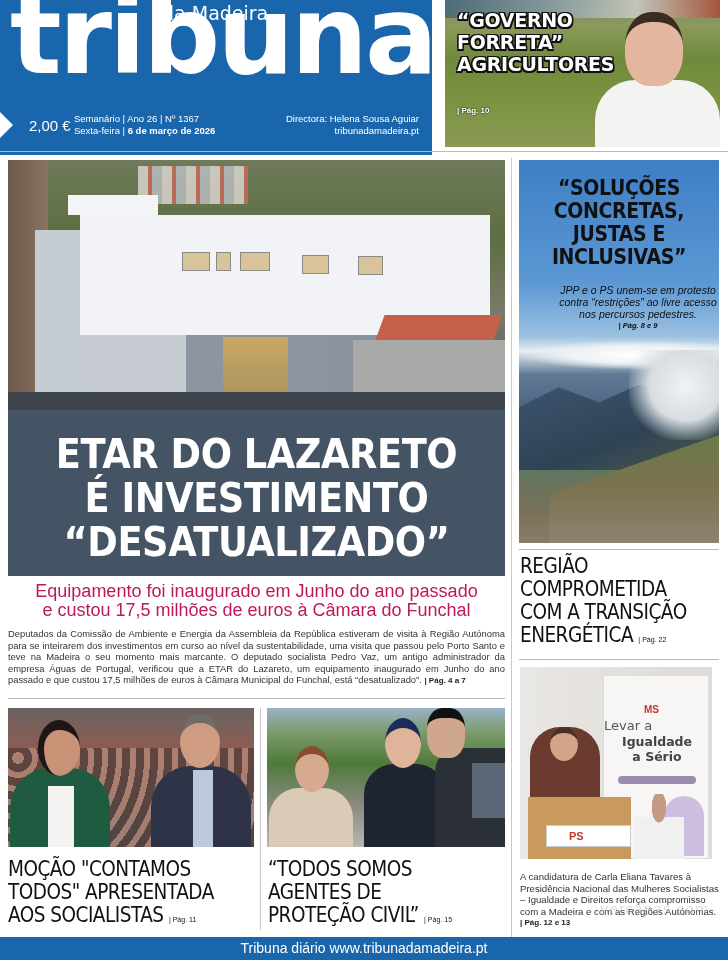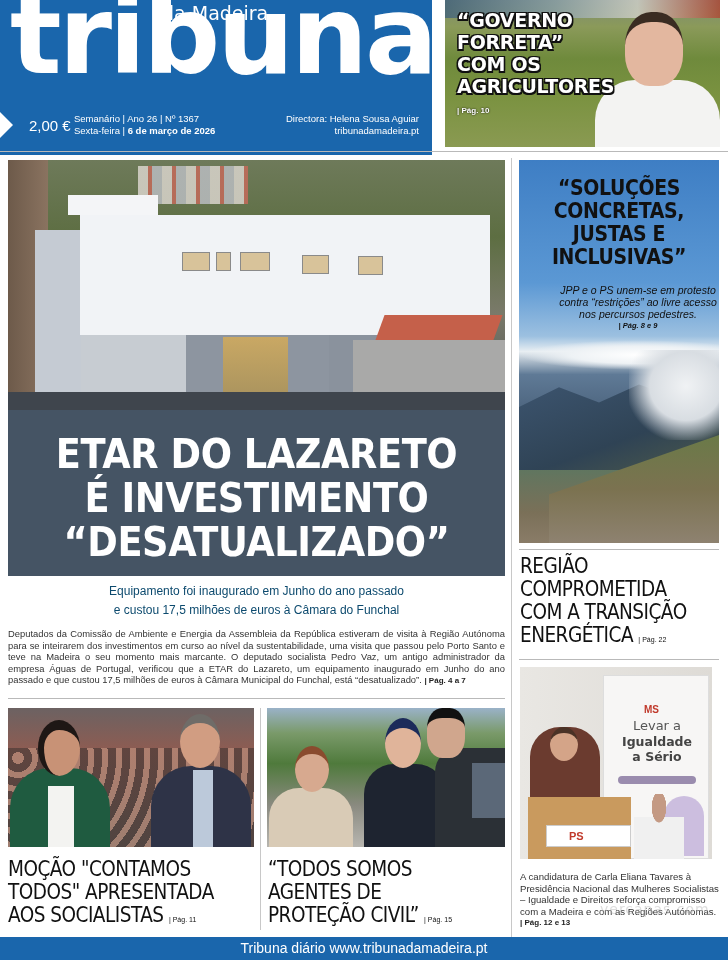--- a/index.html
+++ b/index.html
@@ -44,42 +44,42 @@
   .hero .door { position: absolute; left: 215px; top: 177px; width: 65px; height: 62px; background: linear-gradient(180deg,#c9a864,#a9935e); }
   .hero .lower-right { position: absolute; left: 321px; top: 175px; width: 70px; height: 70px; background: #8a929d; }
   .hero .roof { position: absolute; left: 370px; top: 155px; width: 118px; height: 36px; background: #c5604a; transform: skewX(-20deg); }
   .hero .wall { position: absolute; left: 345px; top: 180px; width: 152px; height: 55px; background: #a9a9a8; }
   .hero .road { position: absolute; left: 0; top: 232px; width: 497px; height: 24px; background: #3f454d; }
 
   
   .headbox { position: absolute; left: 8px; top: 410px; width: 497px; height: 166px; background: #455464; }
   .headbox h1 { position: absolute; left: 0; top: 22px; width: 497px; text-align: center; font-family: "DejaVu Sans", sans-serif; font-weight: bold; font-size: 40px; line-height: 44px; color: #ffffff; letter-spacing: -0.5px; transform: scaleX(0.92); }
 
-  .subhead { position: absolute; left: 8px; top: 582px; width: 497px; text-align: center; font-size: 12px; line-height: 19px; color: #0c4a6e; }
+  .subhead { position: absolute; left: 8px; top: 582px; width: 497px; text-align: center; font-size: 18px; line-height: 19px; color: #be185d; }
   .lede { position: absolute; left: 8px; top: 628px; width: 497px; font-size: 9.4px; line-height: 11.6px; color: #333; text-align: justify; }
   .pgref { font-weight: bold; font-size: 8px; color: #222; }
 
   
   .rc-promo { position: absolute; left: 519px; top: 160px; width: 200px; height: 383px; overflow: hidden;
     background: linear-gradient(180deg, #3e7ec4 0%, #5b98d4 32%, #9cc0e0 46%, #e8eef2 50%, #5f7a96 56%, #4e6680 65%, #5e7660 80%, #7a7058 92%, #8a7c68 100%); }
   .rc-promo .cloud { position: absolute; left: 0; top: 180px; width: 200px; height: 30px; background: radial-gradient(ellipse at 60% 50%, #ffffff 0%, #eef2f5 40%, rgba(255,255,255,0) 70%); }
   .rc-promo .cloud2 { position: absolute; left: 110px; top: 190px; width: 95px; height: 90px; background: radial-gradient(ellipse at 60% 40%, #f0f2f4 0%, #d8dde2 45%, rgba(220,225,230,0) 75%); }
   .rc-promo .ridge { position: absolute; left: 0; top: 220px; width: 200px; height: 90px; background: linear-gradient(160deg, #3d5570 0%, #2f4355 60%, #4d5a4a 100%); clip-path: polygon(0 30%, 20% 8%, 40% 25%, 60% 5%, 80% 20%, 100% 0, 100% 100%, 0 100%); }
   .rc-promo .trail { position: absolute; left: 30px; top: 275px; width: 170px; height: 108px; background: linear-gradient(180deg,#6a7a48 0%,#7b7250 50%,#8e8270 100%); clip-path: polygon(0 55%, 100% 0, 100% 100%, 0 100%); }
   .rc-promo .title { position: absolute; left: 0; top: 17px; width: 200px; text-align: center; font-family: "DejaVu Sans", sans-serif; font-weight: bold; font-size: 21px; line-height: 23px; color: #111; letter-spacing: -0.4px; transform: scaleX(0.9); }
   .rc-promo .desc { position: absolute; left: 0; top: 124px; width: 238px; text-align: center; font-size: 10.5px; line-height: 12px; color: #111; font-style: italic; }
   .rc-promo .pg { font-size: 7.5px; font-weight: bold; }
 
   .rc-head { position: absolute; left: 520px; top: 555px; width: 200px; font-family: "DejaVu Sans", sans-serif; font-size: 21px; line-height: 23px; color: #111; letter-spacing: -0.6px; transform-origin: left top; transform: scaleX(0.88); white-space: nowrap; }
   .rc-head .pg { font-size: 8px; font-family: "Liberation Sans", sans-serif; letter-spacing: 0; }
 
   .rc-photo { position: absolute; left: 520px; top: 667px; width: 192px; height: 192px; overflow: hidden; background: linear-gradient(90deg,#e9e7e3,#dedbd6); }
   .rc-photo .banner { position: absolute; left: 83px; top: 8px; width: 106px; height: 184px; background: #f7f6f5; border: 1px solid #ddd; }
   .rc-photo .banner .logo { position: absolute; left: 40px; top: 28px; font-size: 10px; color: #c0392b; font-weight: bold; }
-  .rc-photo .banner .t1 { position: absolute; left: 0; width: 106px; top: 42px; text-align: center; font-family: "DejaVu Sans", sans-serif; font-size: 13px; line-height: 15px; color: #555; }
+  .rc-photo .banner .t1 { position: absolute; left: 0; width: 106px; top: 42px; font-family: "DejaVu Sans", sans-serif; font-size: 13px; line-height: 15px; color: #555; }
   .rc-photo .banner .t2 { position: absolute; left: 0; width: 106px; top: 58px; text-align: center; font-family: "DejaVu Sans", sans-serif; font-weight: bold; font-size: 12.5px; line-height: 15px; color: #444; }
   .rc-photo .banner .tag { position: absolute; left: 14px; top: 100px; width: 78px; height: 8px; background: #9a8cae; border-radius: 4px; }
   .rc-photo .banner .ppl { position: absolute; left: 30px; top: 118px; width: 50px; height: 66px; background: radial-gradient(ellipse at 50% 20%, #c49a84 0 20%, transparent 21%), linear-gradient(180deg, transparent 0 35%, #f0f0f0 35%); }
   .rc-photo .banner .purple { position: absolute; left: 60px; top: 120px; width: 40px; height: 60px; background: #b9a6d6; border-radius: 20px 20px 0 0; opacity: .7; }
   .rc-photo .speaker { position: absolute; left: 10px; top: 60px; width: 70px; height: 80px; border-radius: 30px 30px 0 0; background: #6b3b2f; }
   .rc-photo .speaker-head { position: absolute; left: 30px; top: 60px; width: 28px; height: 34px; border-radius: 50%; background: #d4a488; border-top: 6px solid #4a3226; }
   .rc-photo .podium { position: absolute; left: 8px; top: 130px; width: 103px; height: 62px; background: #c99a5e; }
   .rc-photo .podium .plate { position: absolute; left: 18px; top: 28px; width: 85px; height: 22px; background: #ffffff; border: 1px solid #ccc; font-weight: bold; font-size: 11px; color: #c0392b; padding-left: 22px; line-height: 20px; }
 
   .rc-cap { position: absolute; left: 520px; top: 871px; width: 200px; font-size: 9.6px; line-height: 11.6px; color: #333; }
@@ -132,21 +132,20 @@
 
 <div class="promo">
   <div class="bgwall"></div>
   <div class="person">
     <div class="body"></div>
     <div class="head"></div>
   </div>
   <div class="title">
     <div>“GOVERNO</div>
     <div>FORRETA”</div>
-    <div>COM OS</div>
     <div>AGRICULTORES</div>
   </div>
   <div class="pg">| Pág. 10</div>
 </div>
 
 <div class="rule" style="left:0;top:151px;width:728px;"></div>
 <div class="vrule" style="left:511px;top:158px;height:779px;"></div>
 
 <div class="hero">
   <div class="houses"></div>

